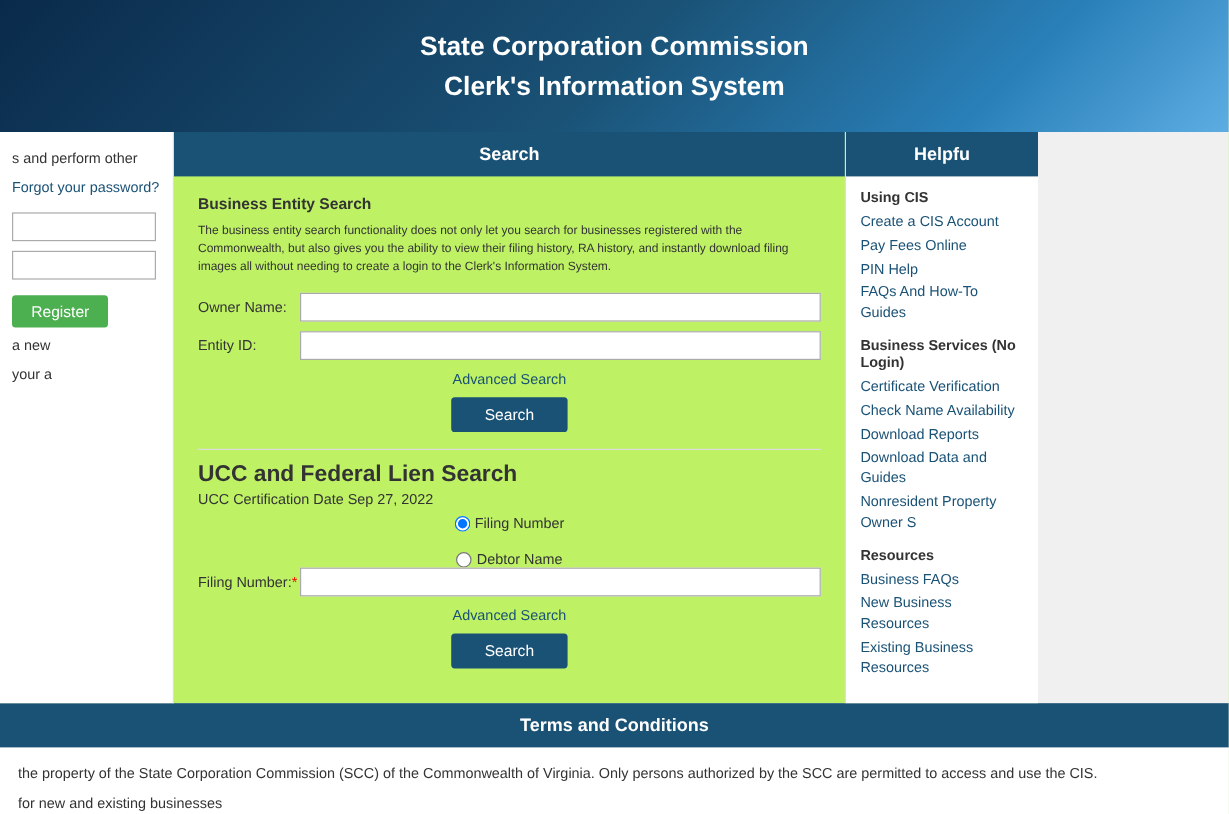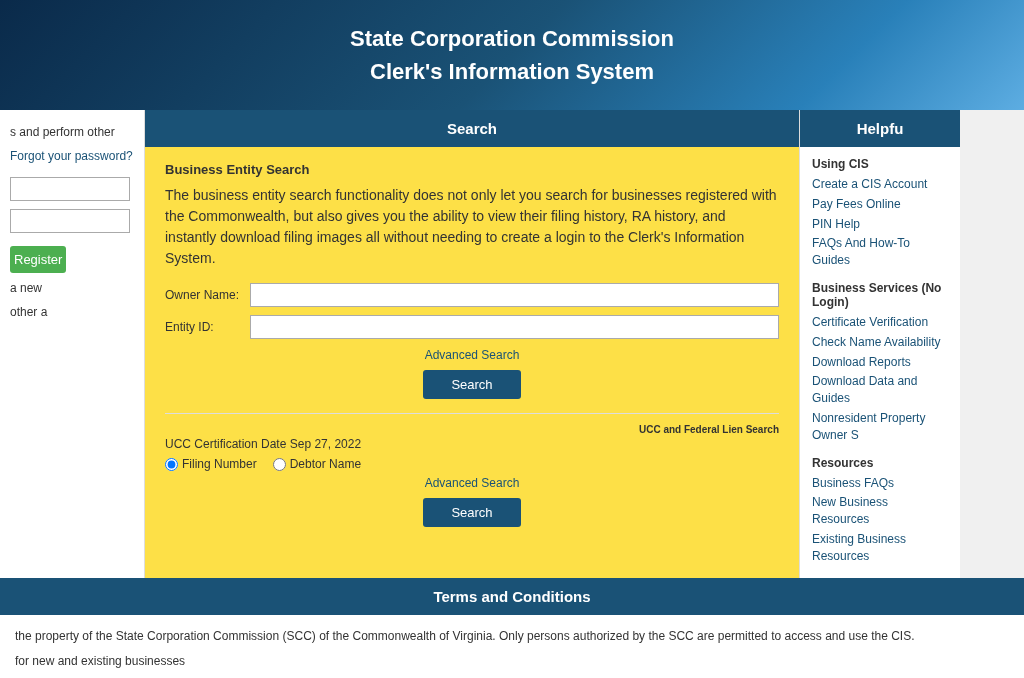--- a/index.html
+++ b/index.html
@@ -14,23 +14,23 @@
     }
     .header h1 {
       font-size: 22px;
       font-weight: bold;
       line-height: 1.5;
     }
 
     
     .main-container {
       display: flex;
-      width: 960px;
+      width: 865px;
       min-height: 430px;
-      background: #fde047;
+      background: #bef264;
     }
 
     
     .left-sidebar {
       width: 145px;
       min-width: 145px;
       background: #fff;
       padding: 15px 10px;
       border-right: 1px solid #ddd;
       font-size: 12px;
@@ -50,21 +50,21 @@
       height: 24px;
       border: 1px solid #aaa;
       margin-bottom: 8px;
       padding: 2px 4px;
       font-size: 12px;
     }
     .register-btn {
       background: #4caf50;
       color: white;
       border: none;
-      padding: 6px 4px;
+      padding: 6px 16px;
       font-size: 13px;
       cursor: pointer;
       border-radius: 3px;
       margin-top: 5px;
     }
     .left-note {
       font-size: 11px;
       color: #555;
       margin-top: 8px;
     }
@@ -85,21 +85,21 @@
     }
     .section-body {
       padding: 15px 20px;
     }
     .section-title {
       font-weight: bold;
       font-size: 13px;
       margin-bottom: 8px;
     }
     .section-desc {
-      font-size: 14px;
+      font-size: 10px;
       color: #333;
       margin-bottom: 14px;
       line-height: 1.5;
     }
     .form-row {
       display: flex;
       align-items: center;
       margin-bottom: 8px;
     }
     .form-label {
@@ -138,35 +138,35 @@
       cursor: pointer;
       border-radius: 3px;
     }
     .divider {
       border: none;
       border-top: 1px solid #ddd;
       margin: 10px 0;
     }
     .ucc-title {
       font-weight: bold;
-      font-size: 10px;
+      font-size: 19px;
       margin-bottom: 2px;
-      text-align: right;
     }
     .ucc-date {
       font-size: 12px;
       color: #333;
       margin-bottom: 6px;
     }
     .radio-group {
       display: flex;
       gap: 16px;
       margin-bottom: 0;
       font-size: 12px;
       align-items: center;
+      flex-direction: column;
     }
     .radio-group label {
       display: flex;
       align-items: center;
       gap: 4px;
       cursor: pointer;
     }
     .required-star {
       color: red;
       font-size: 12px;
@@ -240,21 +240,21 @@
   <div class="left-sidebar">
     <p>s and perform other</p>
     <a href="#" class="forgot-link">Forgot your password?</a>
     <br><br>
     <input type="text" class="left-input" style="">
     <br>
     <input type="password" class="left-input" style="">
     <br>
     <button class="register-btn">Register</button>
     <p class="left-note">a new</p>
-    <p class="left-note">other a</p>
+    <p class="left-note">your a</p>
   </div>
 
   <div class="center-content">
     <div class="section-header">
       <span>Search</span>
     </div>
     <div class="section-body">
 
       <div class="section-title">Business Entity Search</div>
       <div class="section-desc">The business entity search functionality does not only let you search for businesses registered with the Commonwealth, but also gives you the ability to view their filing history, RA history, and instantly download filing images all without needing to create a login to the Clerk's Information System.</div>
@@ -285,20 +285,26 @@
         <label>
           <input type="radio" name="ucc_type" checked="" style="">
           <span>Filing Number</span>
         </label>
         <label>
           <input type="radio" name="ucc_type" style="">
           <span>Debtor Name</span>
         </label>
       </div>
 
+      <div class="form-row">
+        <span class="form-label">
+          <span>Filing Number:</span><span class="required-star">*</span>
+        </span>
+        <input type="text" class="form-input" style="">
+      </div>
 
       <div class="advanced-search-link">
         <a href="#">Advanced Search</a>
       </div>
 
       <div class="search-btn-container">
         <button class="search-btn">Search</button>
       </div>
 
     </div>

